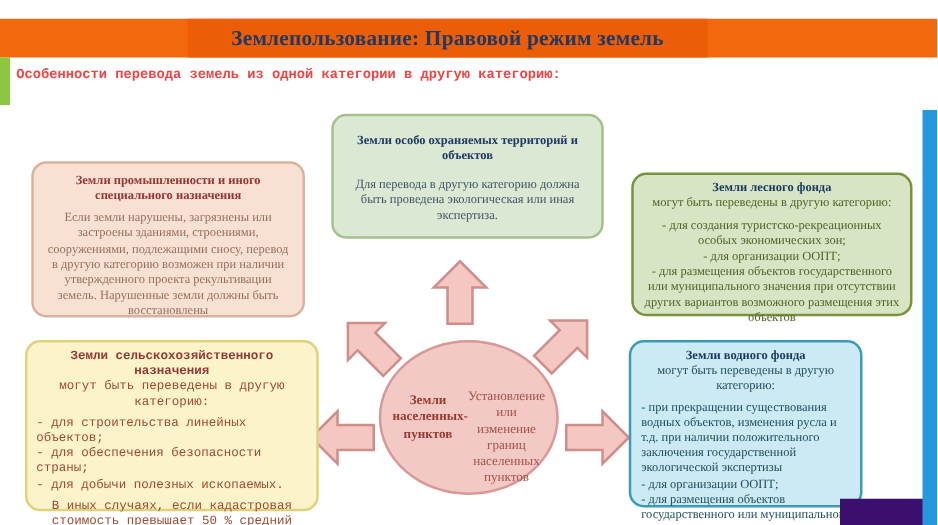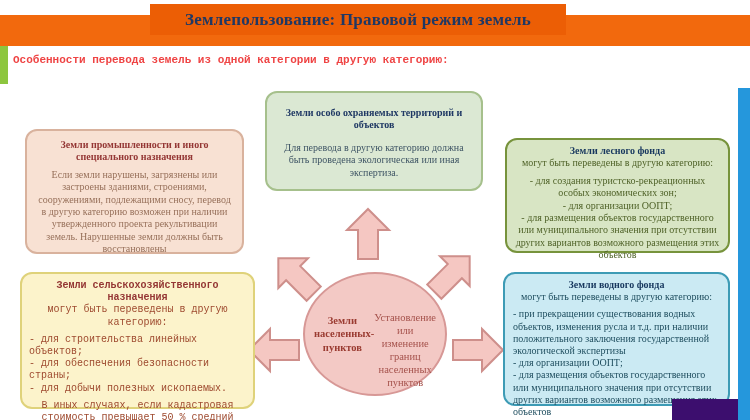--- a/index.html
+++ b/index.html
@@ -3,21 +3,21 @@
 <meta charset="utf-8">
 <style>
   html,body{margin:0;padding:0;background:#fff;}
   .slide{
     position:relative;width:750px;height:420px;background:#ffffff;
     font-family:"Liberation Serif","DejaVu Serif",serif;overflow:hidden;
   }
   
   .top-bar{position:absolute;left:0;top:15px;width:750px;height:31px;background:#F2690D;}
   .title-block{
-    position:absolute;left:150px;top:4px;width:416px;height:31px;background:#EC5E05;
+    position:absolute;left:150px;top:15px;width:416px;height:31px;background:#EC5E05;
     display:flex;align-items:center;justify-content:center;
   }
   .slide-title{color:#1F3864;font-weight:bold;font-size:17px;letter-spacing:.2px;}
   .green-stripe{position:absolute;left:0;top:46px;width:8px;height:38px;background:#8DC63F;}
   .subtitle{position:absolute;left:13px;top:54px;width:700px;color:#ef4444;font-weight:bold;font-size:11px;font-family:Liberation Mono, monospace;}
 
   
   .box{position:absolute;border-radius:12px;box-sizing:border-box;font-size:10px;line-height:1.24;text-align:center;}
   .box .bt{font-weight:bold;}
   .gap{height:10px;}
@@ -31,21 +31,21 @@
   .box-industry .bt{color:#943634;}
   .box-industry .bb{color:#97705A;}
 
   .box-forest{left:505px;top:138px;width:225px;height:115px;background:#D8E5C4;border:2px solid #77933C;padding:5px 7px 4px;color:#4F6228;}
   .box-forest .bt{color:#17375E;}
 
   .box-agricultural{left:20px;top:272px;width:235px;height:137px;background:#FCF3CB;border:2px solid #DFD27A;padding:6px 7px 4px;color:#9E4A2F;line-height:1.22;font-family:Liberation Mono, monospace;}
   .box-agricultural .bt{color:#943634;}
   .box-agricultural .bullets{display:inline-block;text-align:left;}
 
-  .box-water{left:503px;top:272px;width:227px;height:134px;background:#CBEAF3;border:2px solid #3D9BB5;padding:5px 8px 4px;color:#1F4E5F;text-align:left;line-height:1.22;}
+  .box-water{left:503px;top:272px;width:187px;height:134px;background:#CBEAF3;border:2px solid #3D9BB5;padding:5px 8px 4px;color:#1F4E5F;text-align:left;line-height:1.22;}
   .box-water .bt{color:#17375E;text-align:center;}
   .box-water .bs{text-align:center;}
 
   
   .circle-settlements{
     position:absolute;left:303px;top:272px;width:144px;height:124px;border-radius:50%;
     background:#F3C9C5;border:2px solid #D79896;box-sizing:border-box;
     display:flex;flex-direction:row;align-items:center;justify-content:center;
     text-align:center;font-size:10.5px;line-height:1.25;padding:6px 14px;
   }

